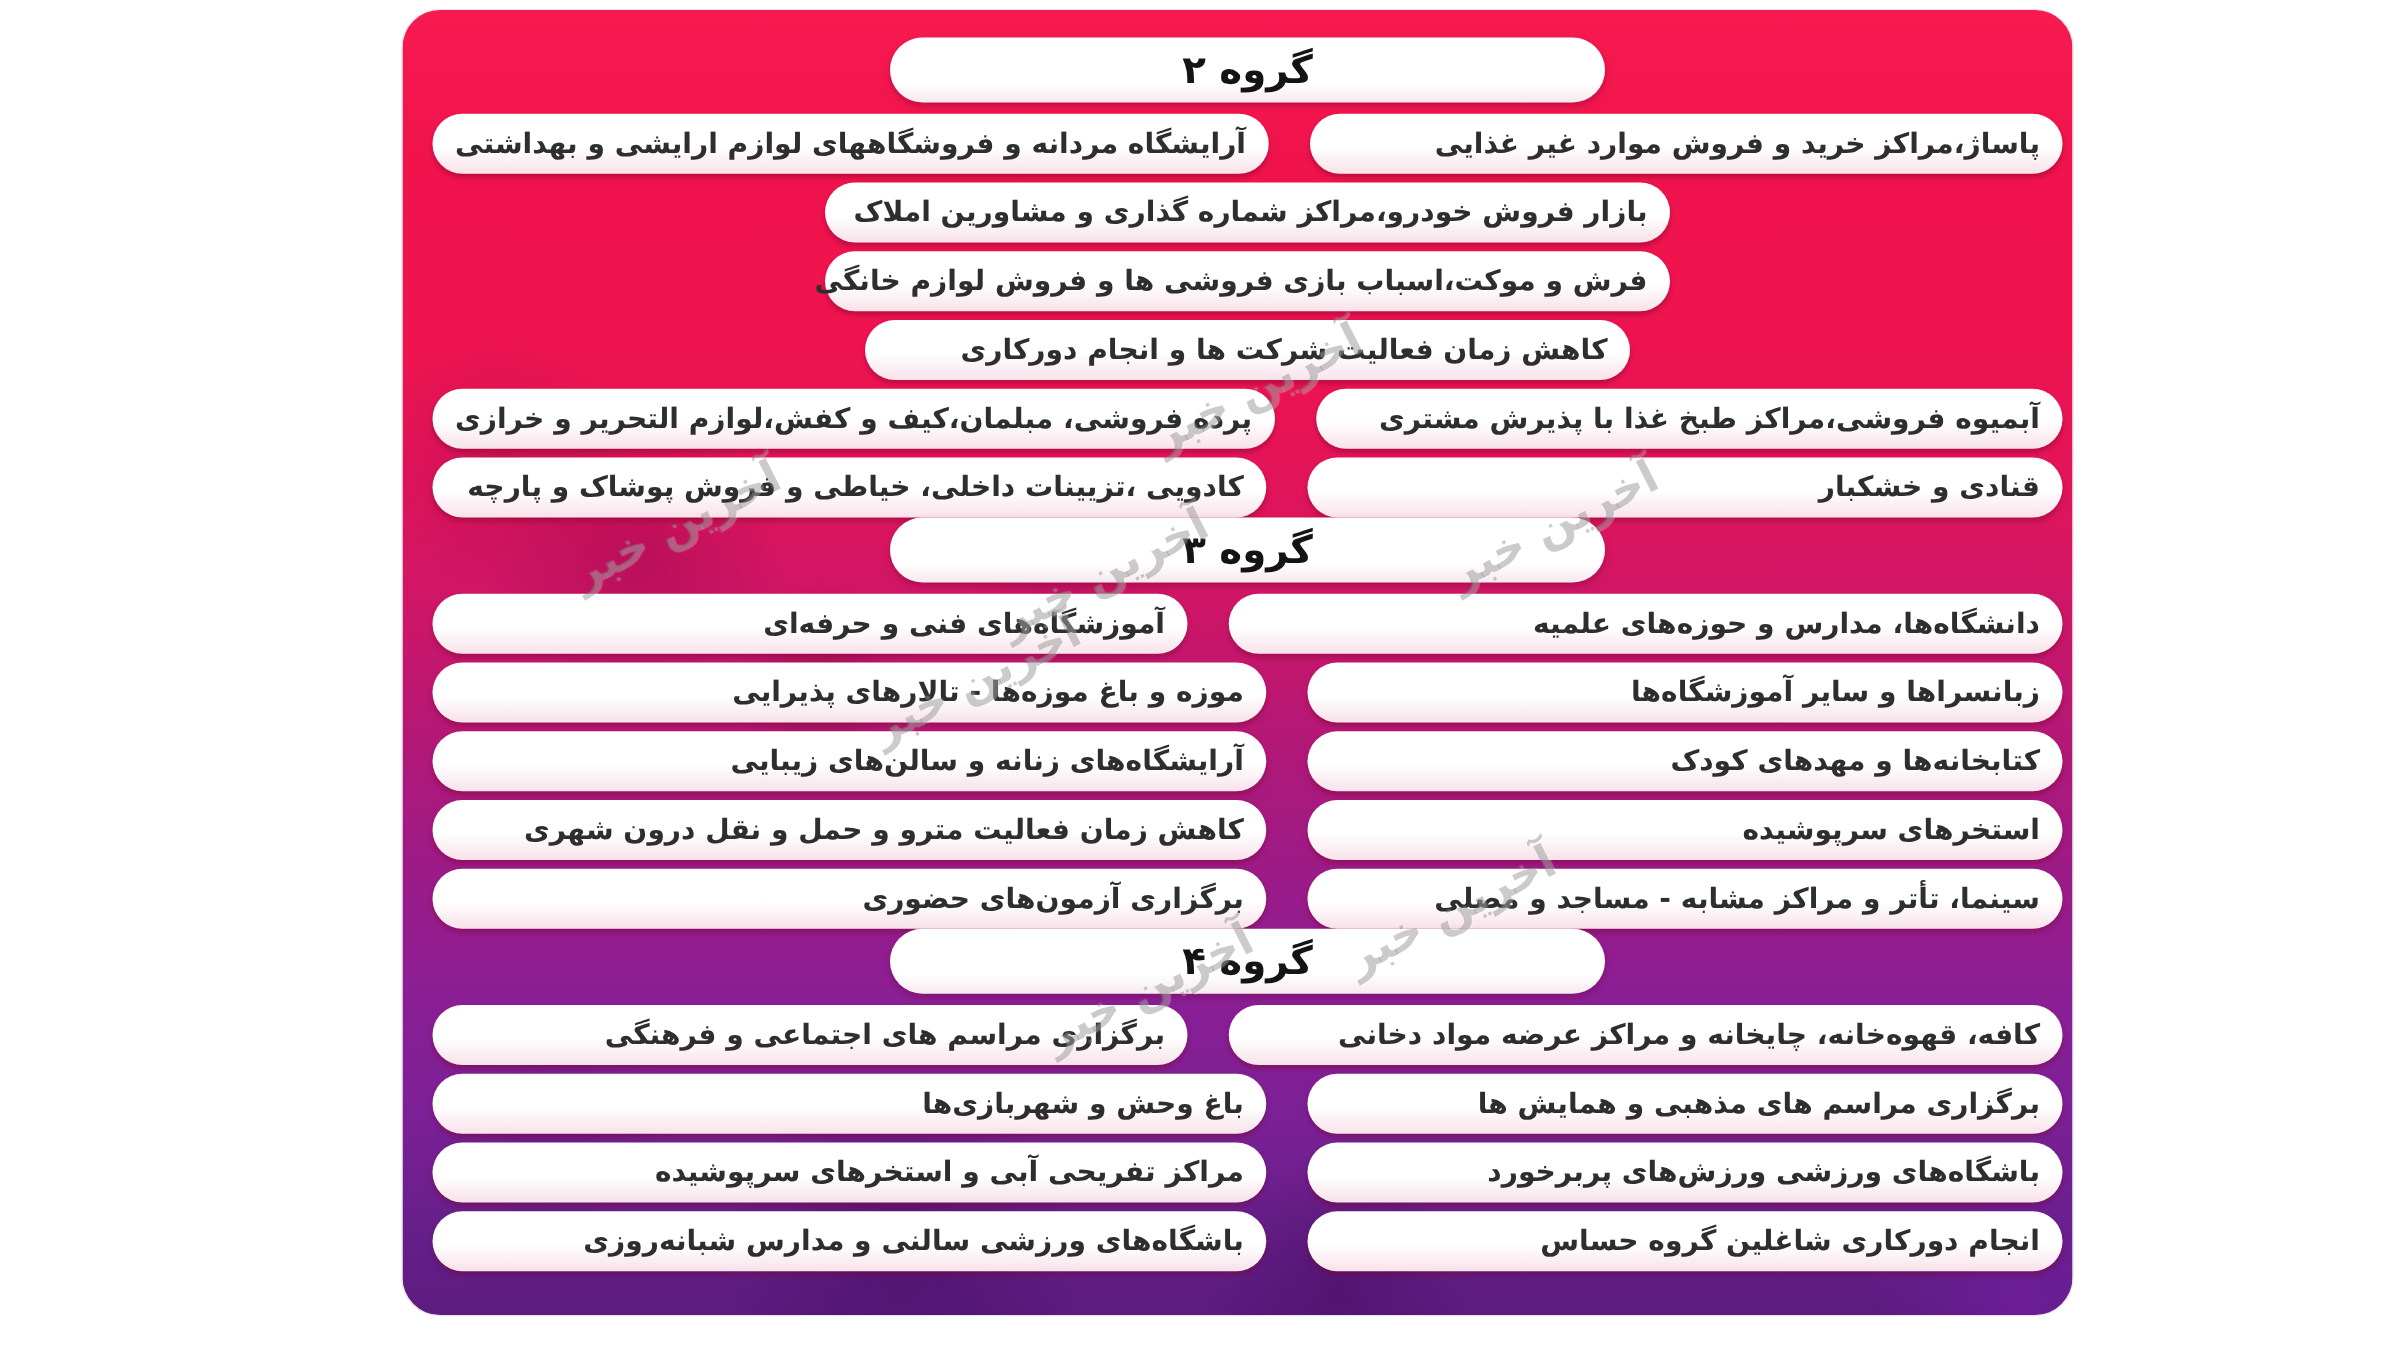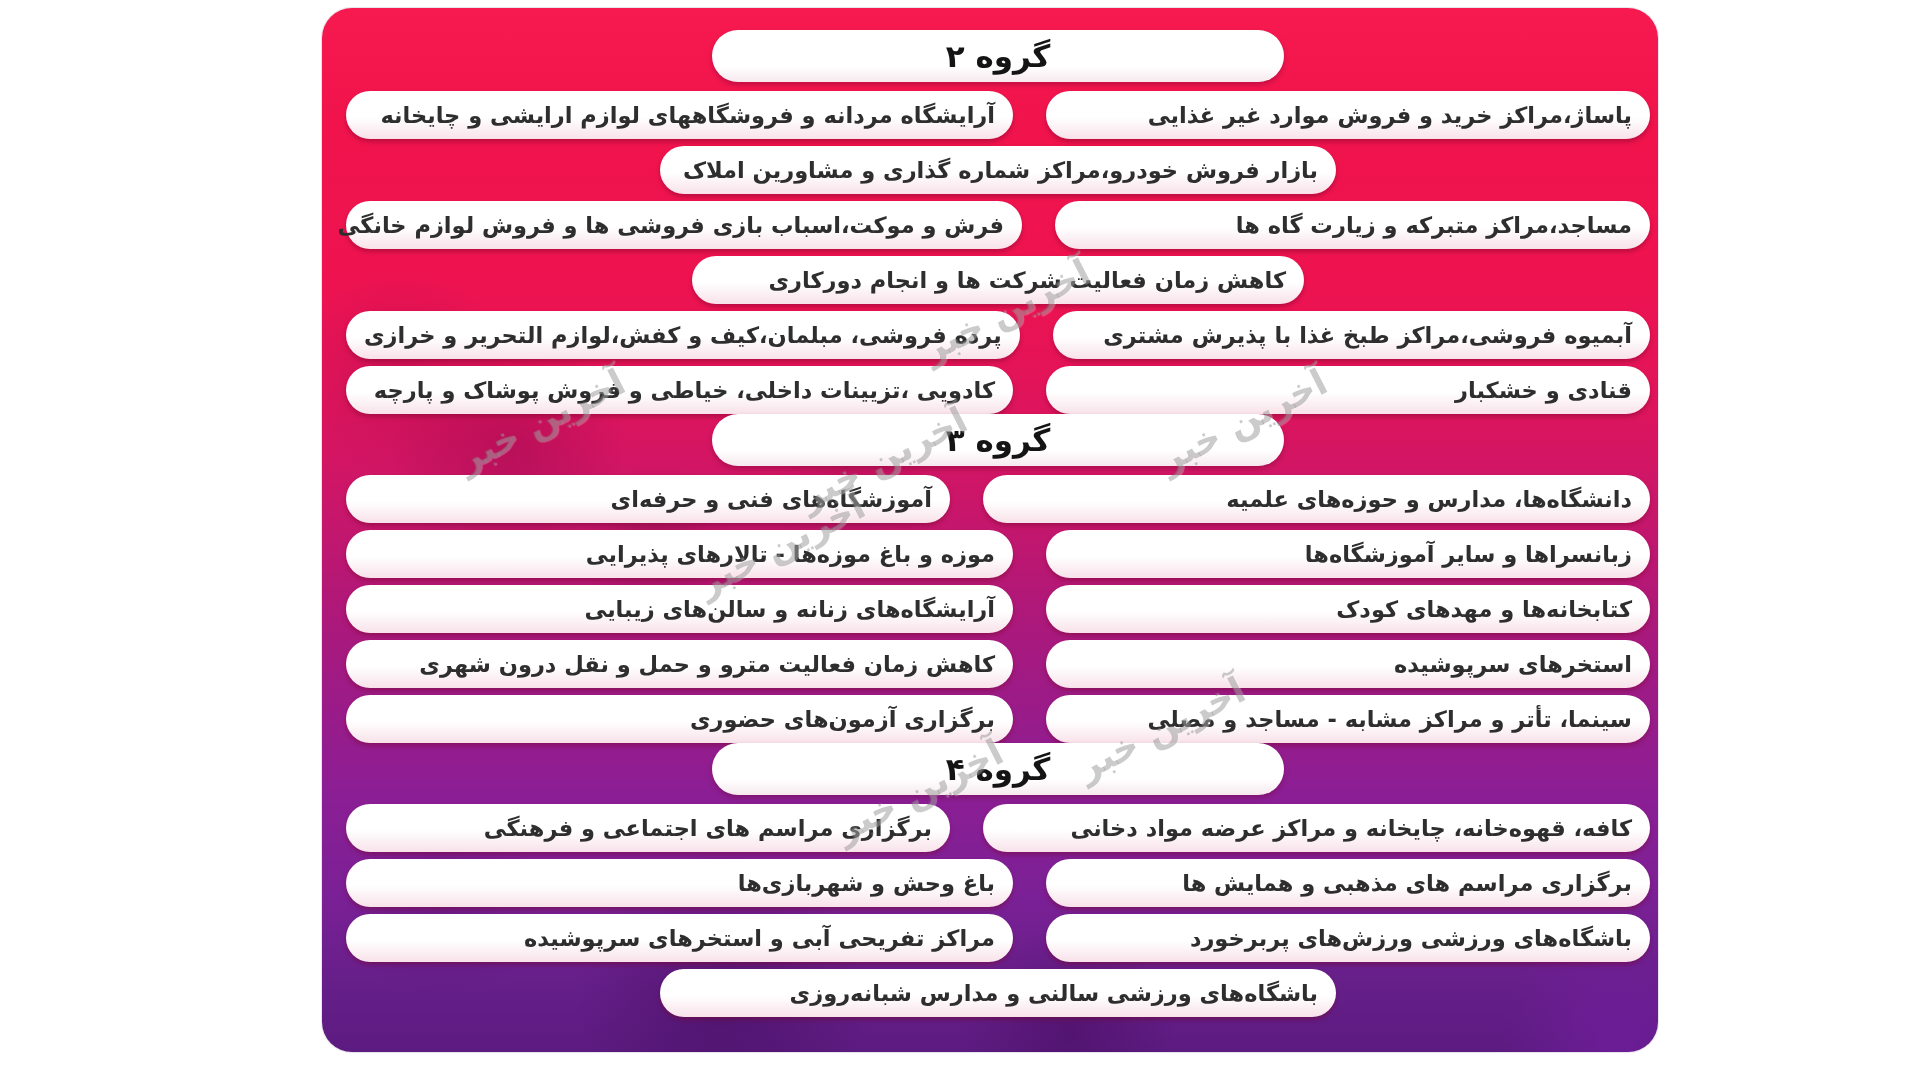--- a/index.html
+++ b/index.html
@@ -57,27 +57,26 @@
 </head>
 <body>
 
 <div class="card">
 
   <section class="group">
     <div class="pill-title">گروه ۲</div>
     <div class="rows">
       <div class="row">
         <div class="box col-a">پاساژ،مراکز خرید و  فروش موارد غیر غذایی</div>
-        <div class="box col-b">آرایشگاه مردانه و فروشگاههای لوازم ارایشی و چایخانه</div>
+        <div class="box col-b">آرایشگاه مردانه و فروشگاههای لوازم ارایشی و بهداشتی</div>
       </div>
       <div class="row">
         <div class="box col-b">بازار فروش خودرو،مراکز شماره گذاری و مشاورین املاک</div>
       </div>
       <div class="row">
-        <div class="box col-a">مساجد،مراکز متبرکه و زیارت گاه ها</div>
         <div class="box col-b">فرش و موکت،اسباب بازی فروشی ها و فروش لوازم خانگی</div>
       </div>
       <div class="row">
         <div class="box col-a">کاهش زمان فعالیت شرکت ها و انجام دورکاری</div>
       </div>
       <div class="row">
         <div class="box col-a">آبمیوه فروشی،مراکز طبخ غذا با پذیرش مشتری</div>
         <div class="box col-b">پرده فروشی، مبلمان،کیف و کفش،لوازم التحریر و خرازی</div>
       </div>
       <div class="row">
@@ -122,20 +121,21 @@
       </div>
       <div class="row">
         <div class="box col-a">برگزاری مراسم های مذهبی و همایش ها</div>
         <div class="box col-b">باغ وحش و شهربازی‌ها</div>
       </div>
       <div class="row">
         <div class="box col-a">باشگاه‌های ورزشی ورزش‌های پربرخورد</div>
         <div class="box col-b">مراکز تفریحی آبی و استخرهای سرپوشیده</div>
       </div>
       <div class="row">
+        <div class="box col-a">انجام دورکاری شاغلین گروه حساس</div>
         <div class="box col-b">باشگاه‌های ورزشی سالنی و مدارس شبانه‌روزی</div>
       </div>
     </div>
   </section>
 
   <span class="wm" style="left:593px;top:282px;">آخرین خبر</span>
   <span class="wm" style="left:128px;top:392px;">آخرین خبر</span>
   <span class="wm" style="left:830px;top:392px;">آخرین خبر</span>
   <span class="wm" style="left:470px;top:430px;">آخرین خبر</span>
   <span class="wm" style="left:368px;top:516px;">آخرین خبر</span>

